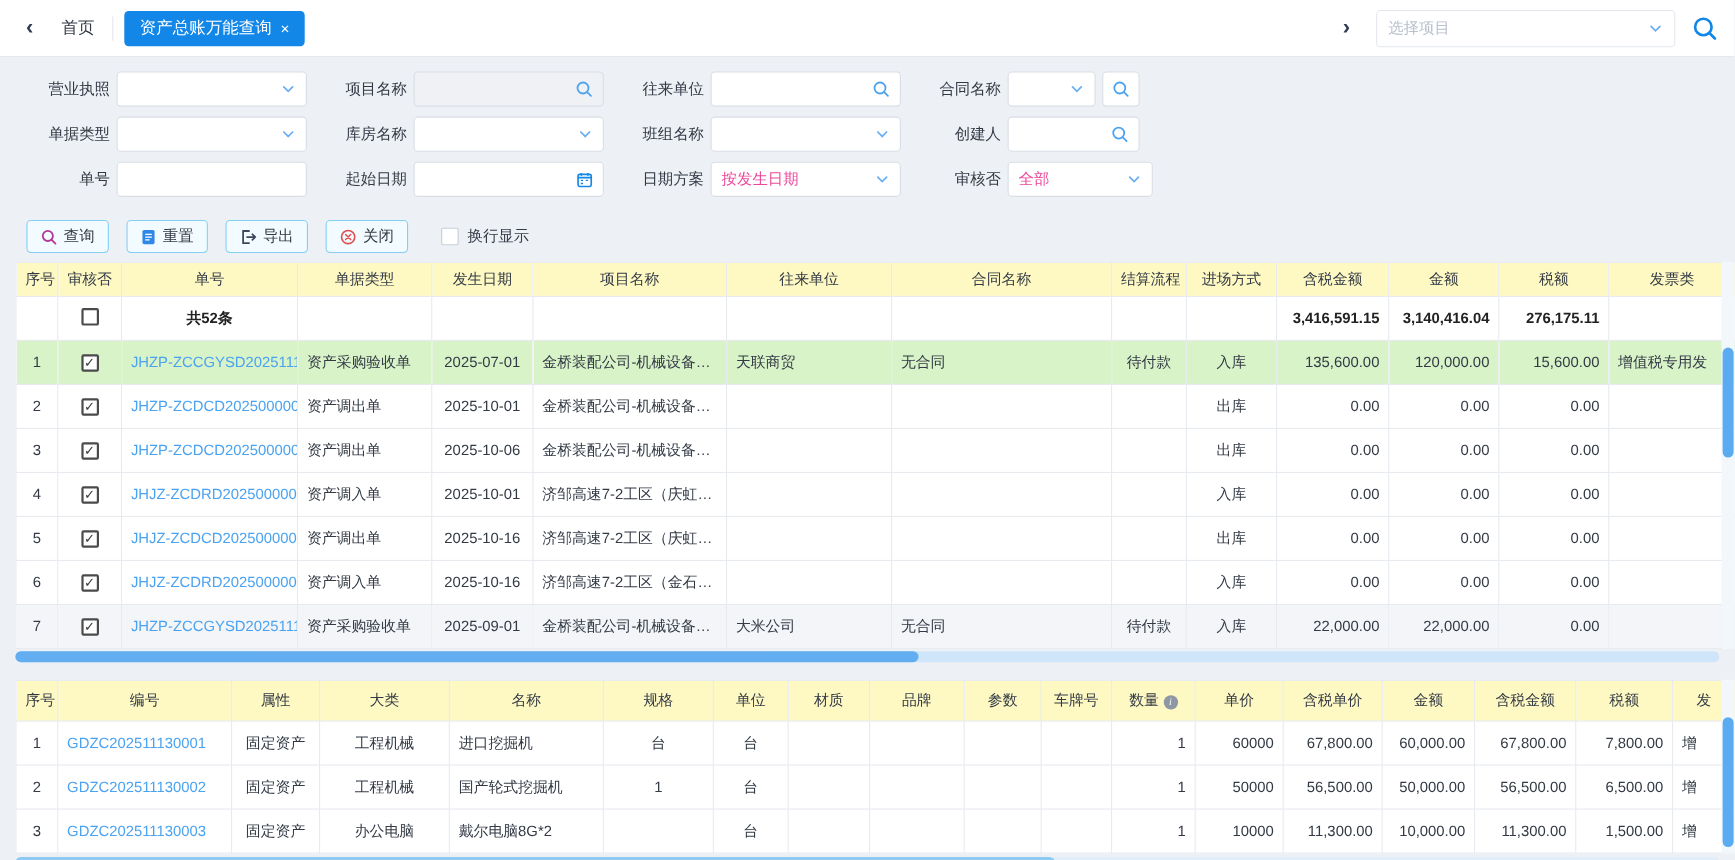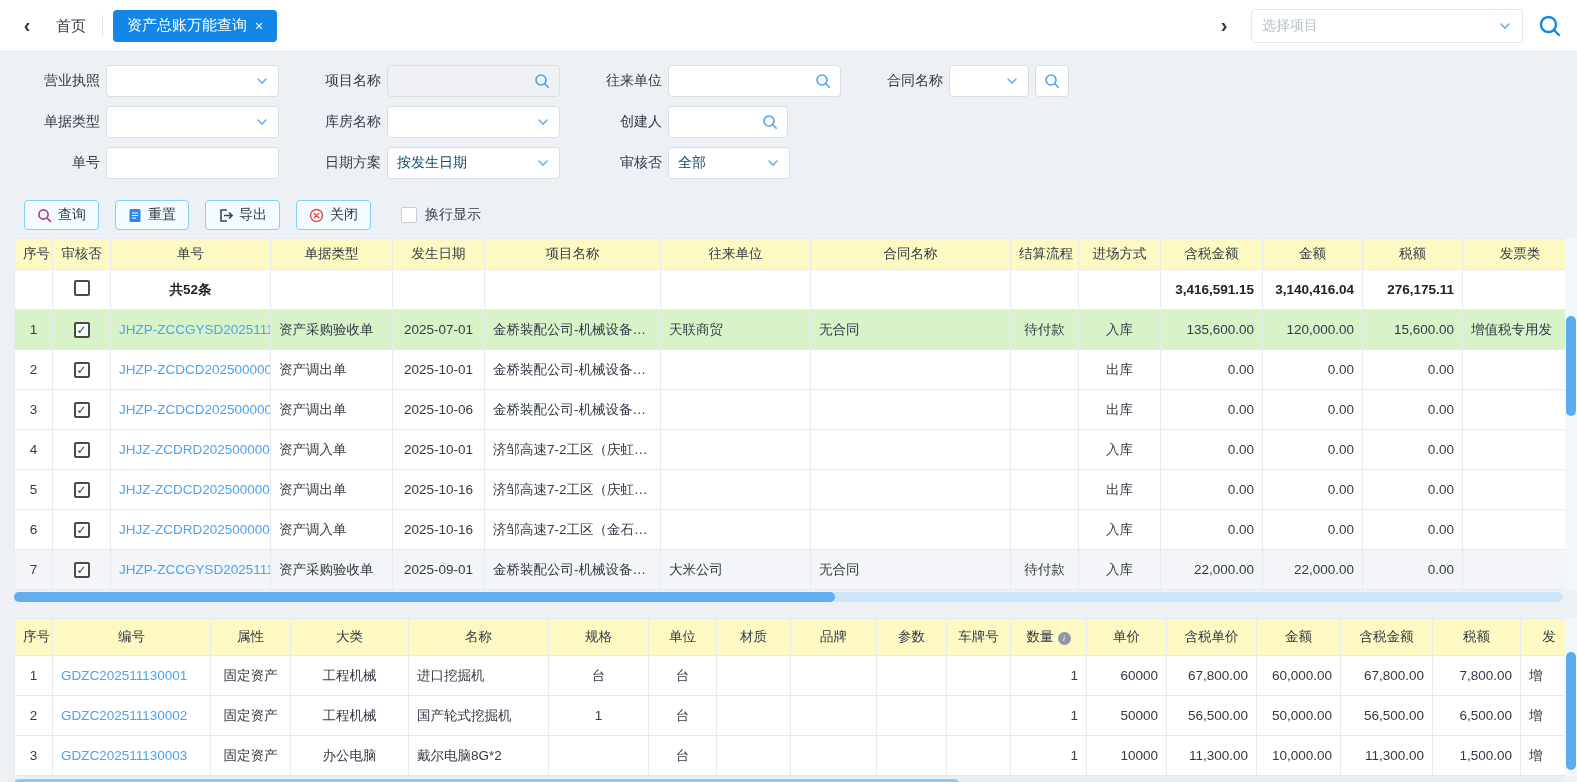--- a/index.html
+++ b/index.html
@@ -13,26 +13,26 @@
   .tab-sep { width:1px; height:22px; background:#e3e7ed; margin-right:10px; }
   .tab-active { background:#1287e8; color:#fff; border-radius:4px; height:32px; display:flex; align-items:center; padding:0 14px; font-size:15px; gap:8px; cursor:pointer; }
   .tab-active .x { font-size:14px; cursor:pointer; }
   .topbar-right { margin-left:auto; display:flex; align-items:center; gap:14px; }
   .proj-select { width:272px; height:34px; border:1px solid #e4e8ee; border-radius:4px; background:#fff; display:flex; align-items:center; padding:0 10px; color:#b9c0cc; font-size:14px; }
   .proj-select .ph { flex:1; }
   .big-search { color:#1287e8; display:flex; cursor:pointer; }
 
   
   .filter-panel { padding:13px 0 10px 16px; }
-  .filter-row { display:flex; margin-bottom:9px;gap:11px; }
+  .filter-row { display:flex; margin-bottom:9px; }
   .filter-field { display:flex; align-items:center; width:270px; }
   .filter-field .flabel { width:84px; text-align:right; margin-right:6px; color:#333a45; font-size:14px; white-space:nowrap; }
   .ctl { height:32px; background:#fff; border:1px solid #d9dee6; border-radius:4px; display:flex; align-items:center; padding:0 9px; width:173px; }
   .ctl.disabled { background:#eff1f5; }
-  .ctl .val { flex:1; font-size:14px; color:#0c4a6e; white-space:nowrap; overflow:hidden; }
+  .ctl .val { flex:1; font-size:14px; color:#ec4899; white-space:nowrap; overflow:hidden; }
   .ctl .icn { display:flex; color:#69aff2; }
   .ctl .icn.cal { color:#1287e8; }
   .ctl .icn.q { color:#4ba3f0; }
   .mini-search { width:34px; height:32px; margin-left:6px; background:#fff; border:1px solid #d9dee6; border-radius:4px; display:flex; align-items:center; justify-content:center; color:#4ba3f0; cursor:pointer; }
 
   
   .toolbar { display:flex; align-items:center; padding:2px 0 8px 24px; gap:16px; }
   .tbtn { height:30px; border:1px solid #85d0f1; background:#f2fbff; border-radius:4px; display:flex; align-items:center; gap:6px; padding:0 12px; font-size:14px; color:#333a45; cursor:pointer; }
   .wrap-chk { display:flex; align-items:center; gap:8px; margin-left:14px; }
   .chk-empty { width:16px; height:16px; border:1px solid #c7ced8; border-radius:2px; background:#fff; }
@@ -162,53 +162,77 @@
         <div class="ctl" style="width:173px">
                <span class="val"></span>
                <span class="icn">
             <svg width="14" height="14" viewBox="0 0 14 14">
               <path d="M3 5l4 4 4-4" fill="none" stroke="currentColor" stroke-width="1.6" stroke-linecap="round"></path>
             </svg>
           </span>
         </div>
       </div>
       <div class="filter-field">
+        <span class="flabel">班组名称</span>
+        <div class="ctl" style="width:173px">
+               <span class="val"></span>
+               <span class="icn">
+            <svg width="14" height="14" viewBox="0 0 14 14">
+              <path d="M3 5l4 4 4-4" fill="none" stroke="currentColor" stroke-width="1.6" stroke-linecap="round"></path>
+            </svg>
+          </span>
+        </div>
+      </div>
+      <div class="filter-field">
         <span class="flabel">创建人</span>
         <div class="ctl" style="width:120px">
                <span class="val"></span>
                <span class="icn q">
             <svg width="16" height="16" viewBox="0 0 16 16">
               <circle cx="7" cy="7" r="5" fill="none" stroke="currentColor" stroke-width="1.6"></circle>
               <path d="M10.8 10.8l3.4 3.4" stroke="currentColor" stroke-width="1.6" stroke-linecap="round"></path>
             </svg>
           </span>
         </div>
       </div>
     </div>
     <div class="filter-row">
       <div class="filter-field">
         <span class="flabel">单号</span>
         <div class="ctl" style="width:173px">
                <span class="val"></span>
         </div>
       </div>
       <div class="filter-field">
+        <span class="flabel">起始日期</span>
+        <div class="ctl" style="width:173px">
+               <span class="val"></span>
+               <span class="icn cal">
+            <svg width="15" height="15" viewBox="0 0 15 15">
+              <rect x="1.5" y="2.5" width="12" height="11" rx="1.5" fill="none" stroke="currentColor" stroke-width="1.5"></rect>
+              <path d="M1.5 5.5h12M4.5 1.2v2.6M10.5 1.2v2.6" stroke="currentColor" stroke-width="1.5"></path>
+              <path d="M4 8h2M4 10.8h2M8.5 8h2" stroke="currentColor" stroke-width="1.3"></path>
+            </svg>
+          </span>
+        </div>
+      </div>
+      <div class="filter-field">
         <span class="flabel">日期方案</span>
         <div class="ctl" style="width:173px">
                <span class="val">按发生日期</span>
                <span class="icn">
             <svg width="14" height="14" viewBox="0 0 14 14">
               <path d="M3 5l4 4 4-4" fill="none" stroke="currentColor" stroke-width="1.6" stroke-linecap="round"></path>
             </svg>
           </span>
         </div>
       </div>
       <div class="filter-field">
         <span class="flabel">审核否</span>
-        <div class="ctl" style="width:122px">
+        <div class="ctl" style="width:132px">
                <span class="val">全部</span>
                <span class="icn">
             <svg width="14" height="14" viewBox="0 0 14 14">
               <path d="M3 5l4 4 4-4" fill="none" stroke="currentColor" stroke-width="1.6" stroke-linecap="round"></path>
             </svg>
           </span>
         </div>
       </div>
     </div>
   </div>

